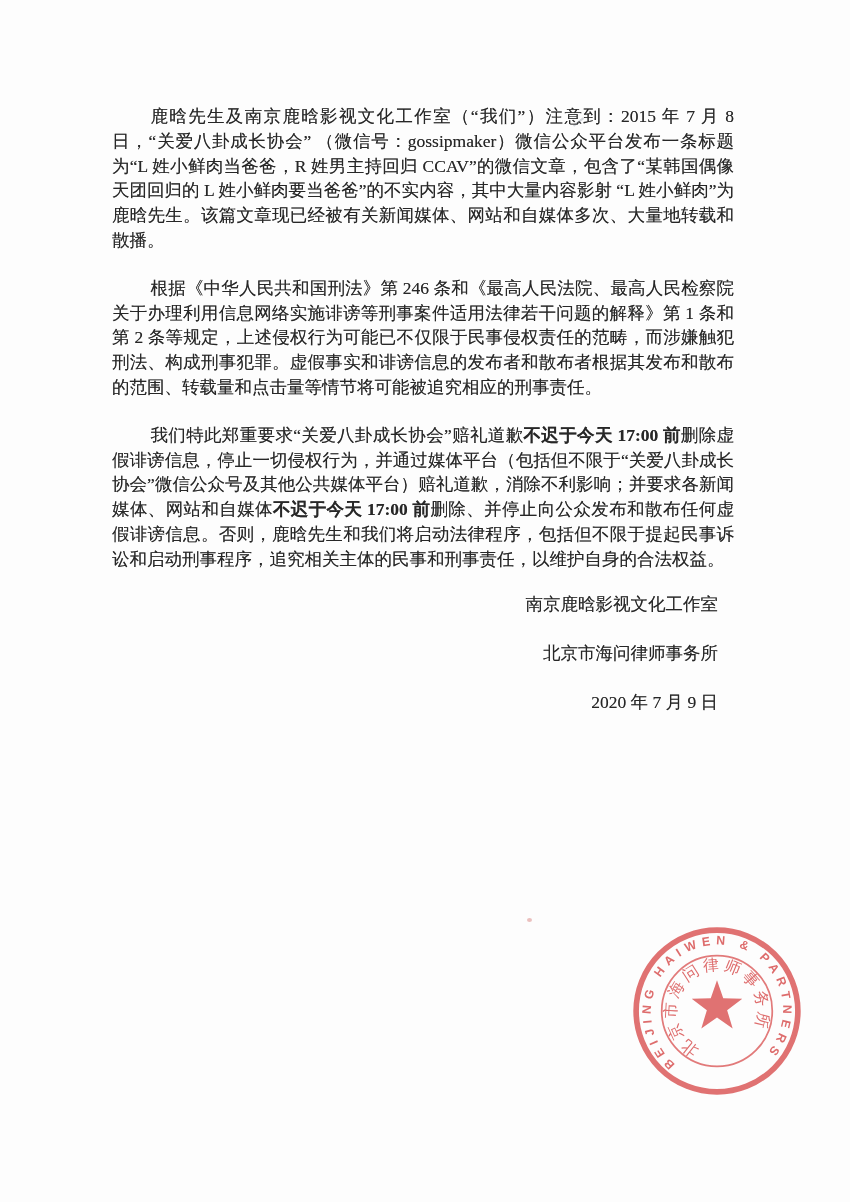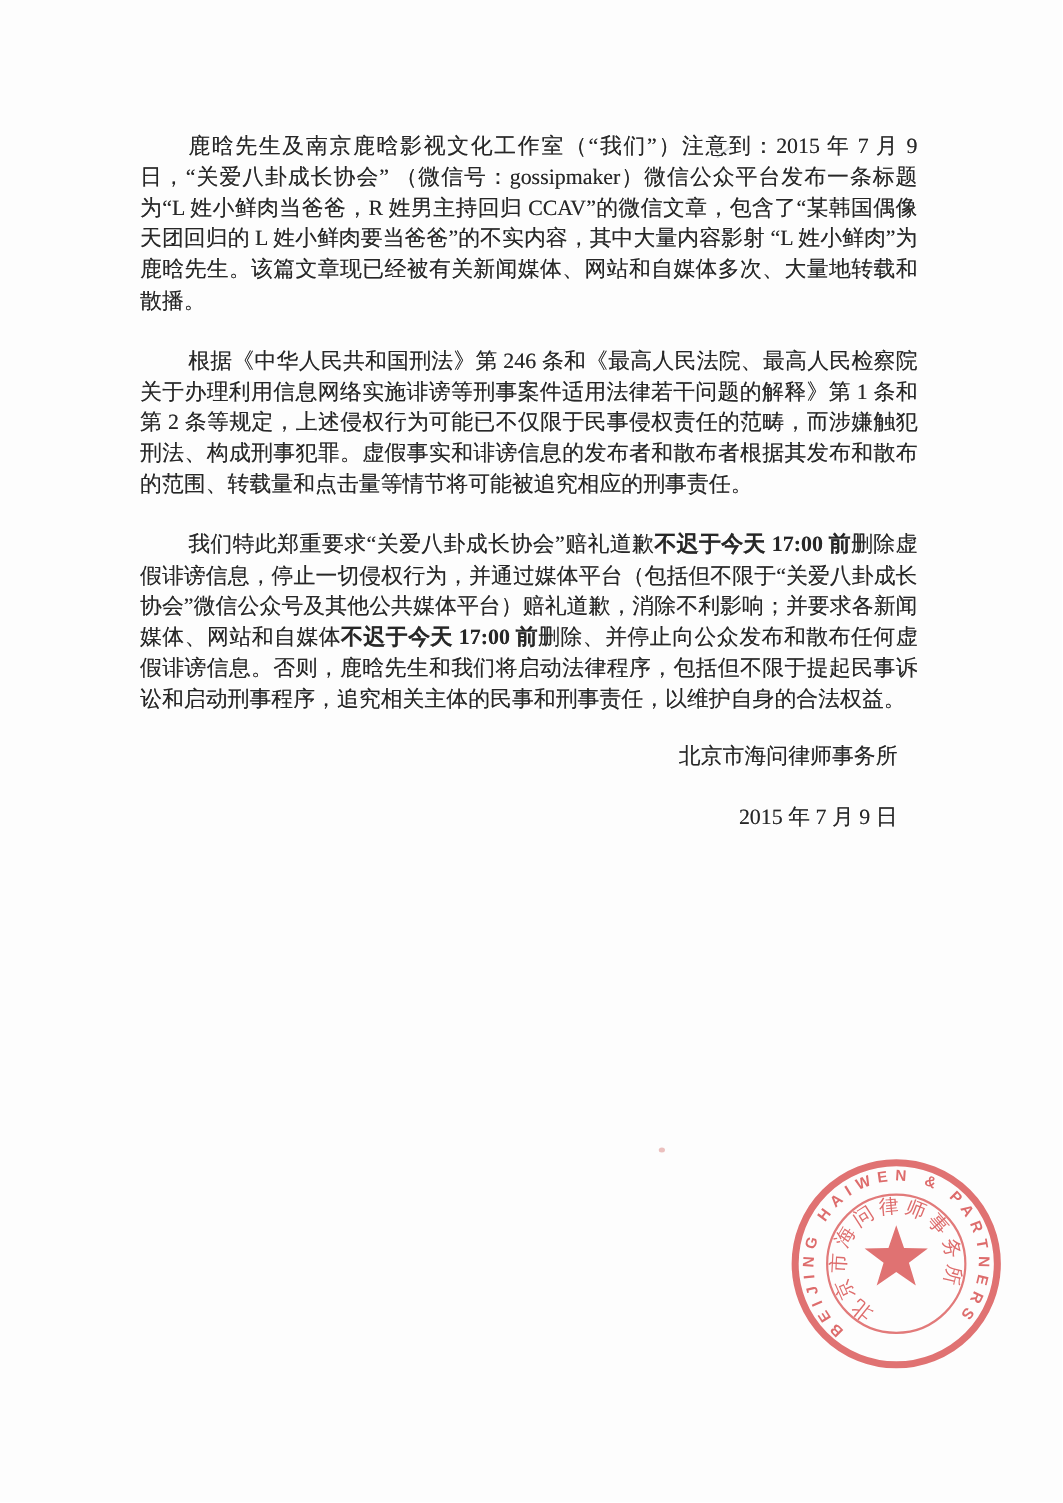--- a/index.html
+++ b/index.html
@@ -89,32 +89,33 @@
 <body>
 
 <div class="page">
 
   <div class="artifact-tick"></div>
   <div class="artifact-speck"></div>
 
   <div class="content">
 
 
-    <p class="para"><span>鹿晗先生及南京鹿晗影视文化工作室（“我们”）注意到：2015 年 7 月 9 日，“关爱八卦成长协会” （微信号：gossipmaker）微信公众平台发布一条标题为“L 姓小鲜肉当爸爸，R 姓男主持回归 CCAV”的微信文章，包含了“某韩国偶像天团回归的 L 姓小鲜肉要当爸爸”的不实内容，其中大量内容影射 “L 姓小鲜肉”为鹿晗先生。该篇文章现已经被有关新闻媒体、网站和自媒体多次、大量地转载和散播。</span></p>
+    <p class="para"><span>鹿晗先生及南京鹿晗影视文化工作室（“我们”）注意到：2015 年 7 月 8 日，“关爱八卦成长协会” （微信号：gossipmaker）微信公众平台发布一条标题为“L 姓小鲜肉当爸爸，R 姓男主持回归 CCAV”的微信文章，包含了“某韩国偶像天团回归的 L 姓小鲜肉要当爸爸”的不实内容，其中大量内容影射 “L 姓小鲜肉”为鹿晗先生。该篇文章现已经被有关新闻媒体、网站和自媒体多次、大量地转载和散播。</span></p>
 
 
 
 
     <p class="para"><span>根据《中华人民共和国刑法》第 246 条和《最高人民法院、最高人民检察院关于办理利用信息网络实施诽谤等刑事案件适用法律若干问题的解释》第 1 条和第 2 条等规定，上述侵权行为可能已不仅限于民事侵权责任的范畴，而涉嫌触犯刑法、构成刑事犯罪。虚假事实和诽谤信息的发布者和散布者根据其发布和散布的范围、转载量和点击量等情节将可能被追究相应的刑事责任。</span></p>
 
     <p class="para"><span>我们特此郑重要求“关爱八卦成长协会”赔礼道歉</span><span class="bu">不迟于今天 17:00 前</span><span>删除虚假诽谤信息，停止一切侵权行为，并通过媒体平台（包括但不限于“关爱八卦成长协会”微信公众号及其他公共媒体平台）赔礼道歉，消除不利影响；并要求各新闻媒体、网站和自媒体</span><span class="bu">不迟于今天 17:00 前</span><span>删除、并停止向公众发布和散布任何虚假诽谤信息。否则，鹿晗先生和我们将启动法律程序，包括但不限于提起民事诉讼和启动刑事程序，追究相关主体的民事和刑事责任，以维护自身的合法权益。</span></p>
 
     <div class="signature">
+      <p class="sig-line">南京鹿晗影视文化工作室</p>
       <p class="sig-line">北京市海问律师事务所</p>
-      <p class="sig-line">2015 年 7 月 9 日</p>
+      <p class="sig-line">2020 年 7 月 9 日</p>
     </div>
 
   </div>
 
   <svg class="seal" viewBox="0 0 168 168" width="172" height="172" xmlns="http://www.w3.org/2000/svg" xmlns:xlink="http://www.w3.org/1999/xlink">
     <defs>
       <path id="engArc" d="M 43.4,136.0 A 66,66 0 0 1 124.6,32.0 A 66,66 0 0 1 43.4,136.0"></path>
       <path id="cnArc" d="M 67.1,120.3 A 40,40 0 0 1 100.9,47.7 A 40,40 0 0 1 67.1,120.3"></path>
     </defs>
     <circle cx="84" cy="84" r="79" fill="none" stroke="#d94c4c" stroke-width="5.5" opacity="0.85"></circle>

